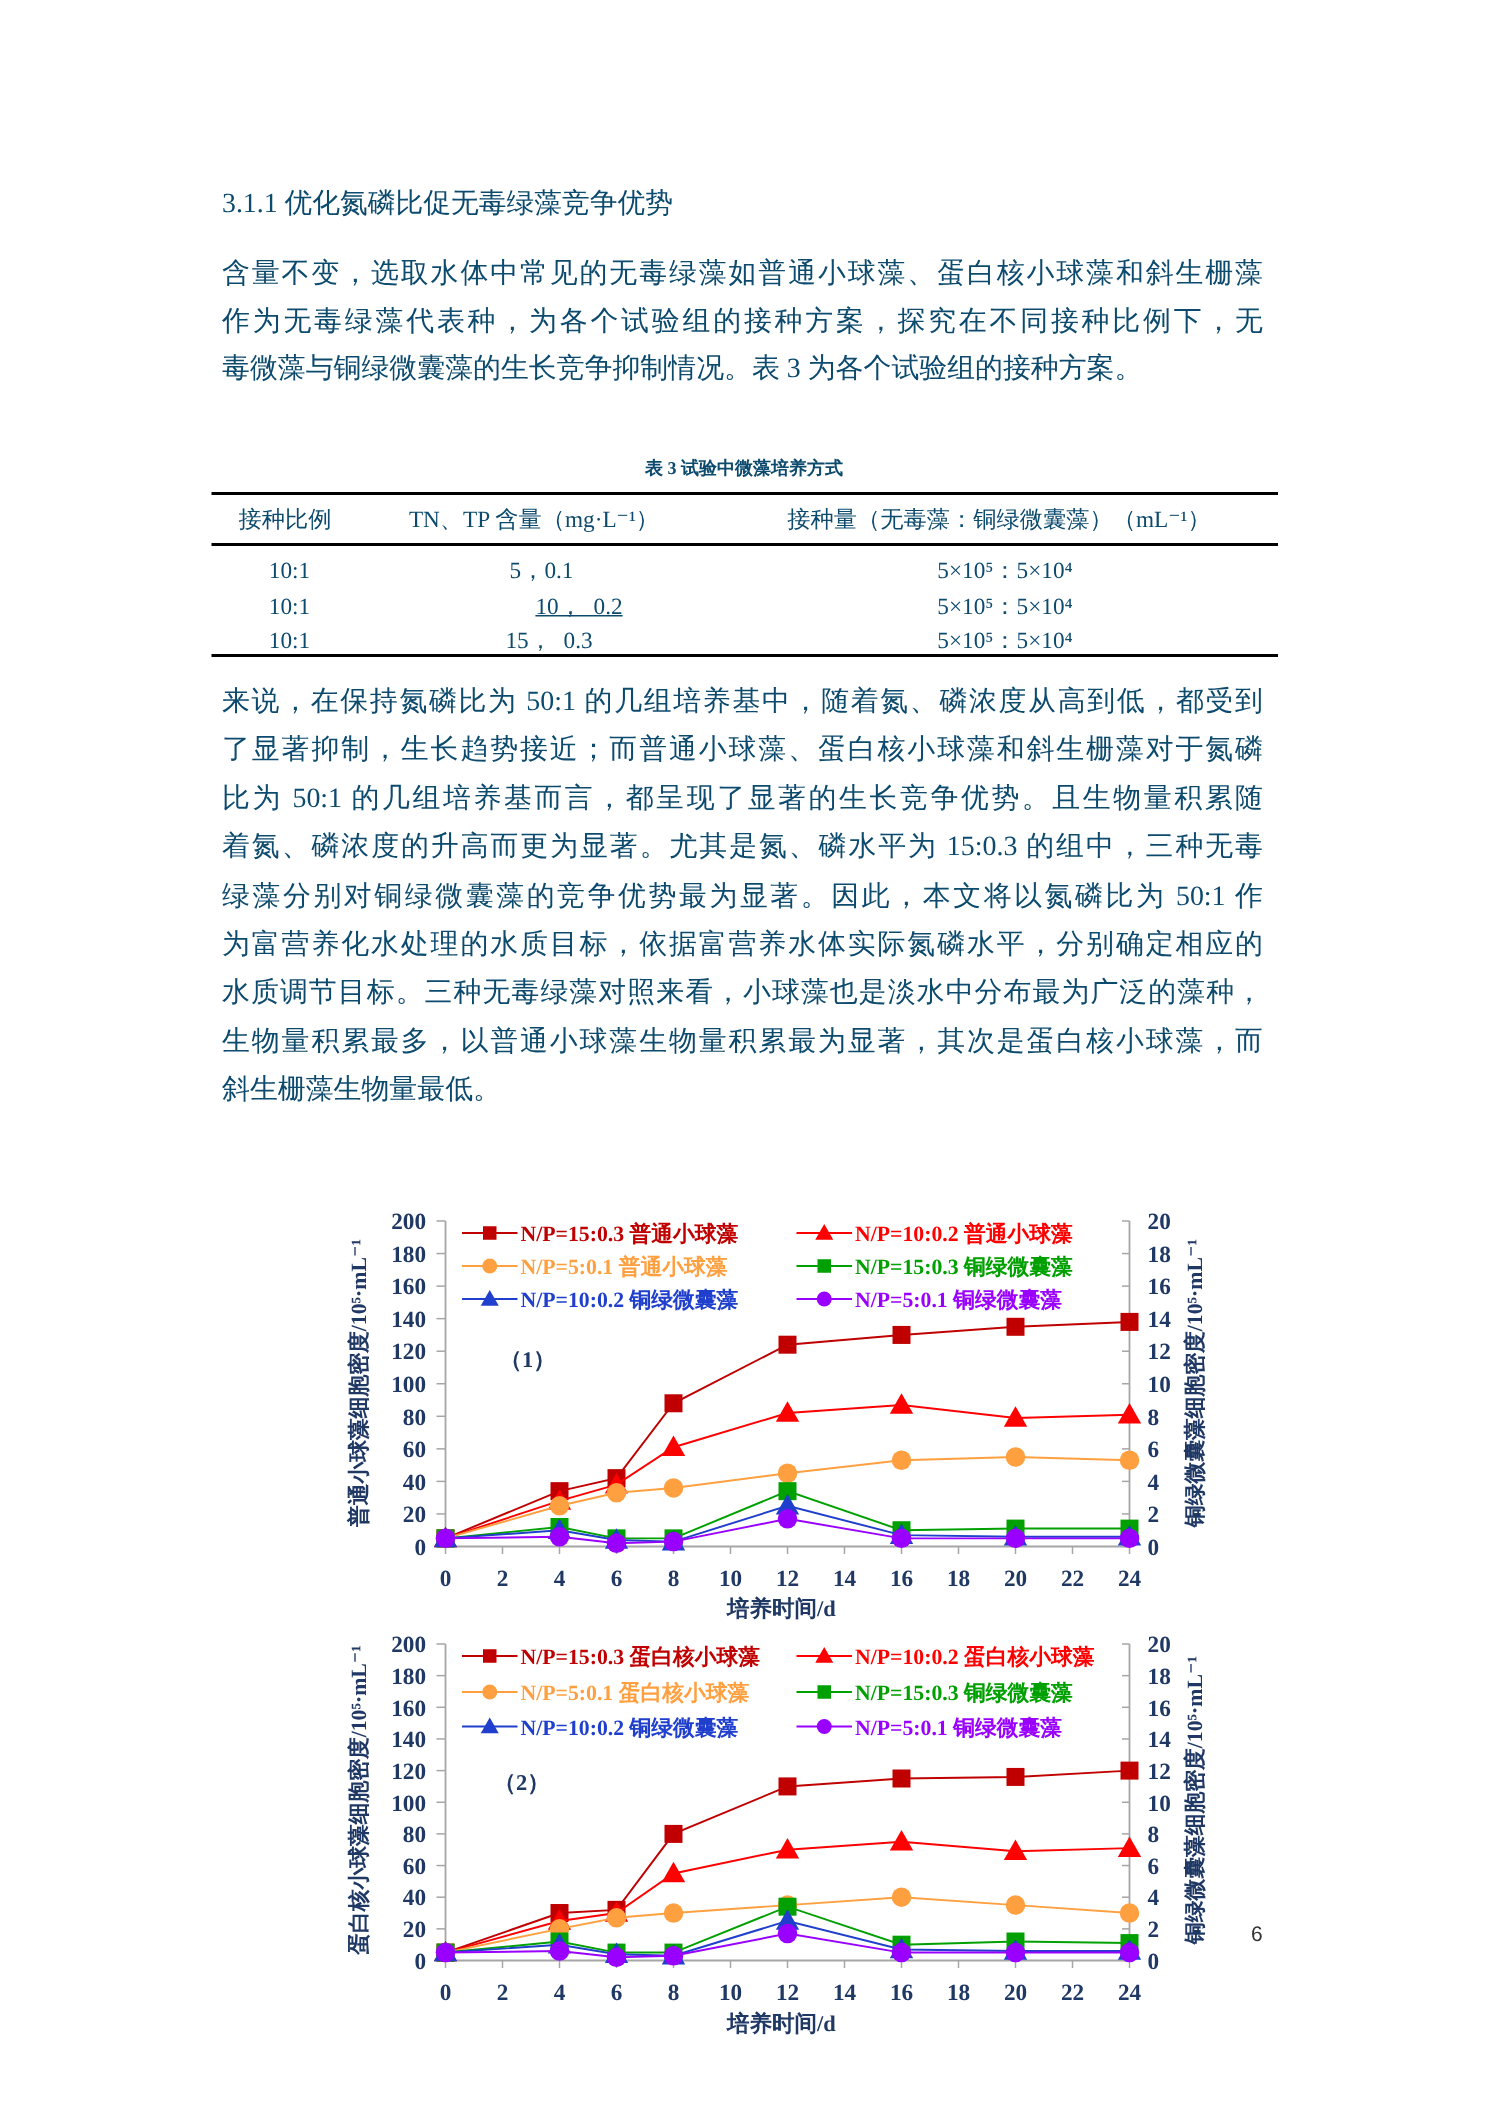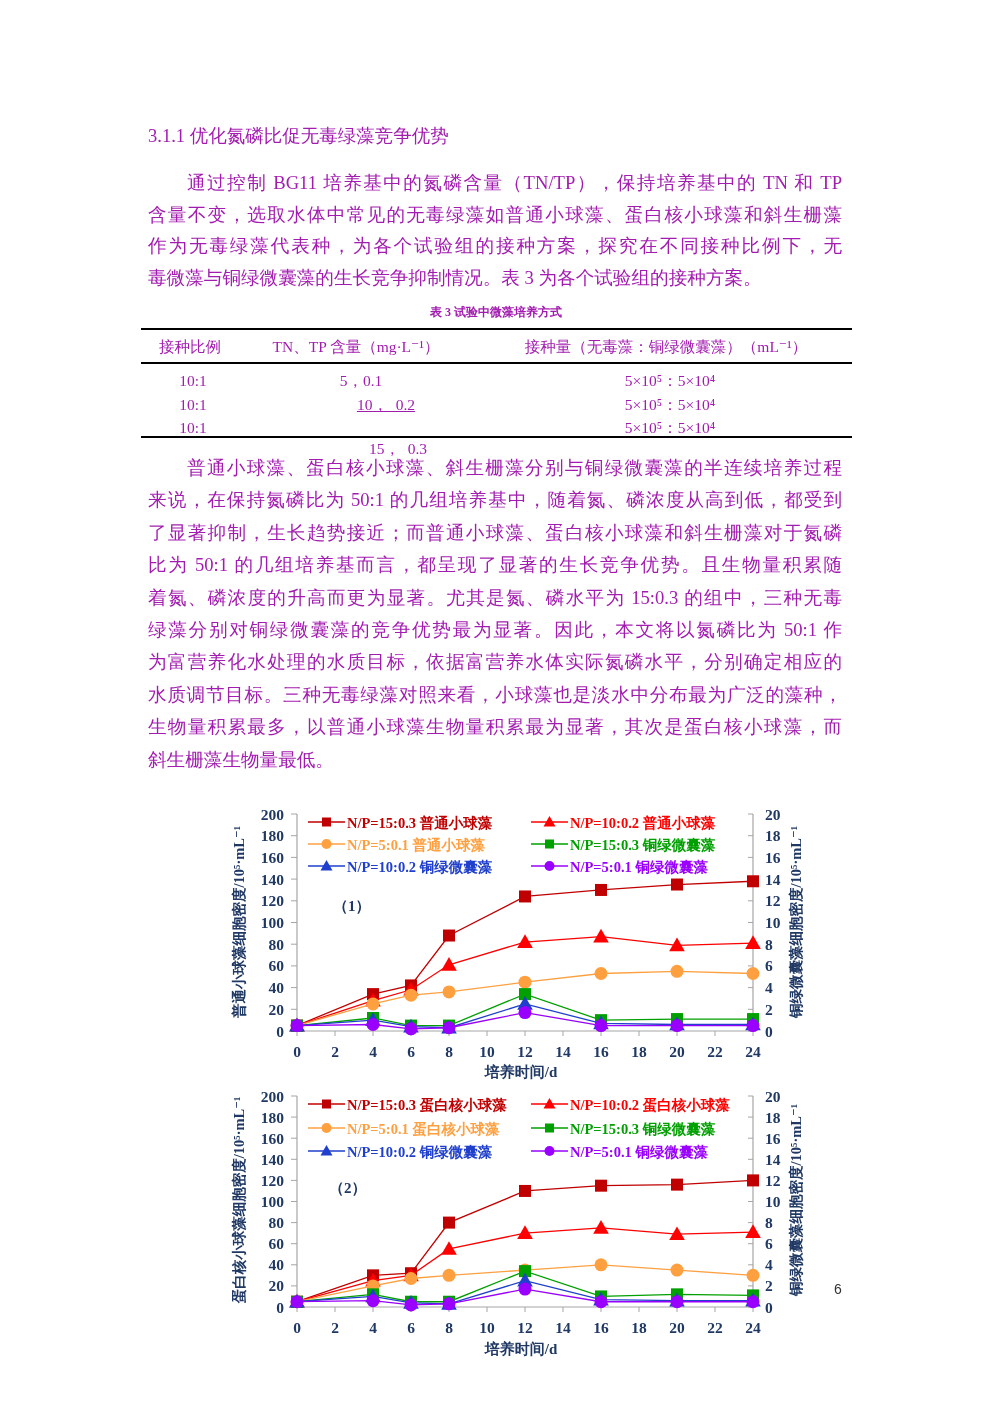--- a/index.html
+++ b/index.html
@@ -1,17 +1,17 @@
 <!DOCTYPE html>
 <html><head>
 <meta charset="utf-8">
 <style>
   html,body{margin:0;padding:0;}
   body{width:992px;height:1403px;background:#ffffff;position:relative;overflow:hidden;}
-  .serif{font-family:"Liberation Serif","DejaVu Serif",serif;color:#a21caf;}
+  .serif{font-family:"Liberation Serif","DejaVu Serif",serif;color:#0c4a6e;}
   .heading{position:absolute;left:148px;top:124px;font-size:18.5px;line-height:24px;white-space:nowrap;}
   .para{position:absolute;left:148px;width:694px;}
   .para .ln{display:block;height:32px;line-height:32px;font-size:18.6px;text-align:justify;text-align-last:justify;white-space:normal;overflow:hidden;}
   .para .ln.indent{margin-left:39px;}
   .para .ln.last{text-align-last:left;}
   #para1{top:167px;}
   #para1 .ln{height:31.7px;line-height:31.7px;}
   #para2{top:452px;}
   #para2 .ln{height:32.4px;line-height:32.4px;}
   .caption{position:absolute;left:0;width:992px;top:301px;text-align:center;font-weight:bold;font-size:12px;line-height:22px;}
@@ -20,21 +20,20 @@
   .pagenum{position:absolute;left:834px;top:1281px;font-family:"Liberation Sans","DejaVu Sans",sans-serif;font-size:14px;color:#333;}
   svg.chart{position:absolute;overflow:visible;}
   svg.chart text{font-family:"Liberation Serif","DejaVu Serif",serif;font-weight:bold;}
 </style>
 </head>
 <body>
 
 <div class="heading serif">3.1.1 优化氮磷比促无毒绿藻竞争优势</div>
 
 <div id="para1" class="para serif">
-  <span class="ln indent">通过控制 BG11 培养基中的氮磷含量（TN/TP），保持培养基中的 TN 和 TP</span>
   <span class="ln">含量不变，选取水体中常见的无毒绿藻如普通小球藻、蛋白核小球藻和斜生栅藻</span>
   <span class="ln">作为无毒绿藻代表种，为各个试验组的接种方案，探究在不同接种比例下，无</span>
   <span class="ln last">毒微藻与铜绿微囊藻的生长竞争抑制情况。表 3 为各个试验组的接种方案。</span>
 </div>
 
 <div class="caption serif">表 3  试验中微藻培养方式</div>
 <div class="rule" style="top:328px;height:2.2px;"></div>
 <div class="rule" style="top:362px;height:1.6px;"></div>
 <div class="rule" style="top:436px;height:2.2px;"></div>
 
@@ -48,26 +47,25 @@
   <span class="cell serif" style="left:361px;top:371px;">5，0.1</span>
   <span class="cell serif" style="left:670px;top:371px;">5×10⁵：5×10⁴</span>
 </div>
 <div>
   <span class="cell serif" style="left:193px;top:395px;white-space:pre;">10:1</span>
   <span class="cell serif" style="left:386px;top:395px;white-space:pre;text-decoration:underline;">10，  0.2</span>
   <span class="cell serif" style="left:670px;top:395px;">5×10⁵：5×10⁴</span>
 </div>
 <div>
   <span class="cell serif" style="left:193px;top:418px;">10:1</span>
-  <span class="cell serif" style="left:366px;top:439px;white-space:pre;margin-left:32px;">15，  0.3</span>
+  <span class="cell serif" style="left:366px;top:418px;white-space:pre;">15，  0.3</span>
   <span class="cell serif" style="left:670px;top:418px;">5×10⁵：5×10⁴</span>
 </div>
 
 <div id="para2" class="para serif">
-  <span class="ln indent">普通小球藻、蛋白核小球藻、斜生栅藻分别与铜绿微囊藻的半连续培养过程</span>
   <span class="ln">来说，在保持氮磷比为 50:1 的几组培养基中，随着氮、磷浓度从高到低，都受到</span>
   <span class="ln">了显著抑制，生长趋势接近；而普通小球藻、蛋白核小球藻和斜生栅藻对于氮磷</span>
   <span class="ln">比为 50:1 的几组培养基而言，都呈现了显著的生长竞争优势。且生物量积累随</span>
   <span class="ln">着氮、磷浓度的升高而更为显著。尤其是氮、磷水平为 15:0.3 的组中，三种无毒</span>
   <span class="ln">绿藻分别对铜绿微囊藻的竞争优势最为显著。因此，本文将以氮磷比为 50:1 作</span>
   <span class="ln">为富营养化水处理的水质目标，依据富营养水体实际氮磷水平，分别确定相应的</span>
   <span class="ln">水质调节目标。三种无毒绿藻对照来看，小球藻也是淡水中分布最为广泛的藻种，</span>
   <span class="ln">生物量积累最多，以普通小球藻生物量积累最为显著，其次是蛋白核小球藻，而</span>
   <span class="ln last">斜生栅藻生物量最低。</span>
 </div>

